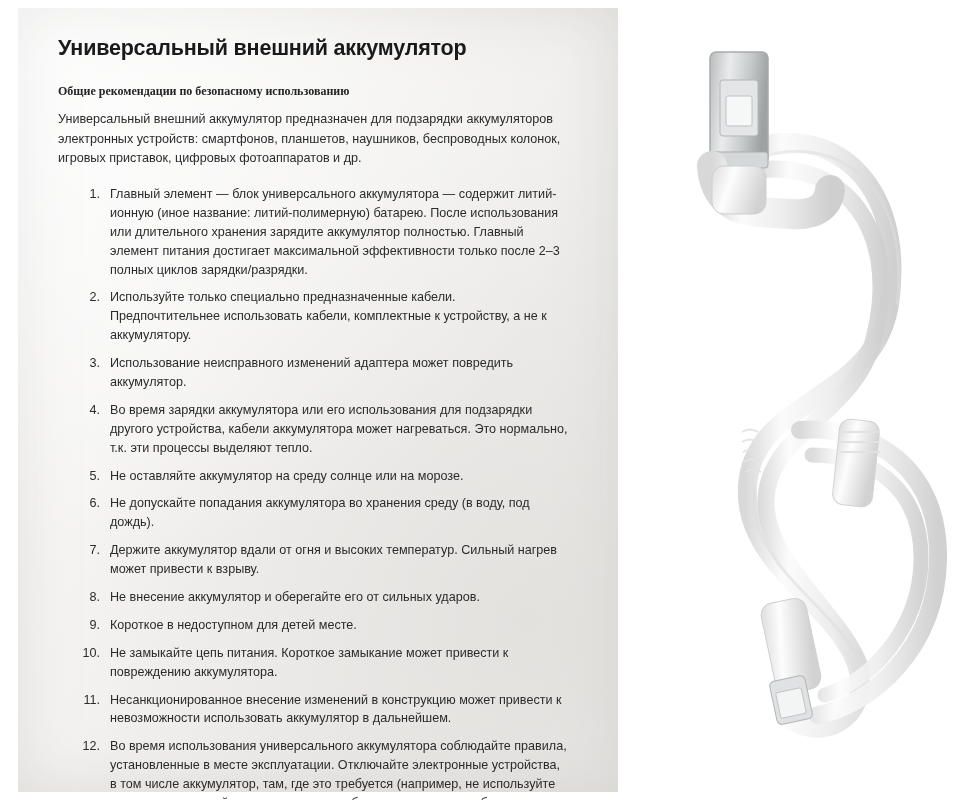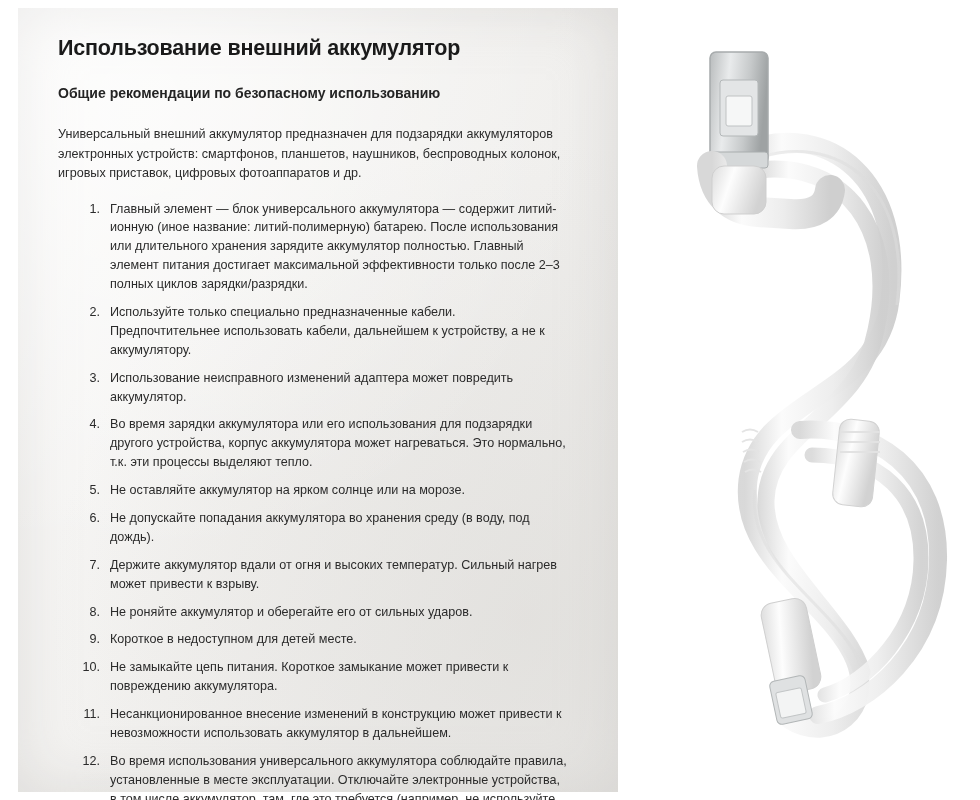--- a/index.html
+++ b/index.html
@@ -48,25 +48,26 @@
   }
   .doc-title {
     font-size: 21.5px;
     font-weight: bold;
     color: #1a1a1a;
     letter-spacing: -0.2px;
     margin: 0 0 22px 0;
     line-height: 1.2;
   }
   .doc-subtitle {
-    font-size: 14px;
+    font-size: 12px;
     font-weight: bold;
     color: #242424;
-    margin: 0 0 23px 0;
+    margin: 0 0 11px 0;
     line-height: 1.3;
+    font-family: Liberation Serif, serif;
   }
   .doc-intro {
     font-size: 12.6px;
     color: #2b2b2b;
     line-height: 1.55;
     margin: 0 0 2px 0;
   }
   ol.doc-list {
     list-style: none;
     margin: 16px;
@@ -108,50 +109,50 @@
   .photo svg { display: block; }
 </style>
 </head>
 <body>
 
 <div class="page">
 
   <div class="manual-sheet">
     <div class="sheet-grain"></div>
     <div class="manual-inner">
-      <h1 class="doc-title">Использование внешний аккумулятор</h1>
+      <h1 class="doc-title">Универсальный внешний аккумулятор</h1>
       <h2 class="doc-subtitle">Общие рекомендации по безопасному использованию</h2>
       <p class="doc-intro">Универсальный внешний аккумулятор предназначен для подзарядки аккумуляторов электронных устройств: смартфонов, планшетов, наушников, беспроводных колонок, игровых приставок, цифровых фотоаппаратов и др.</p>
       <ol class="doc-list">
         <li>
             <span class="para">Главный элемент — блок универсального аккумулятора — содержит литий-ионную (иное название: литий-полимерную) батарею. После использования или длительного хранения зарядите аккумулятор полностью. Главный элемент питания достигает максимальной эффективности только после 2–3 полных циклов зарядки/разрядки.</span>
           </li>
         <li>
-            <span class="para">Используйте только специально предназначенные кабели. Предпочтительнее использовать кабели, дальнейшем к устройству, а не к аккумулятору.</span>
+            <span class="para">Используйте только специально предназначенные кабели. Предпочтительнее использовать кабели, комплектные к устройству, а не к аккумулятору.</span>
           </li>
         <li>
             <span class="para">Использование неисправного изменений адаптера может повредить аккумулятор.</span>
           </li>
         <li>
-            <span class="para">Во время зарядки аккумулятора или его использования для подзарядки другого устройства, корпус аккумулятора может нагреваться.
+            <span class="para">Во время зарядки аккумулятора или его использования для подзарядки другого устройства, кабели аккумулятора может нагреваться.
 Это нормально, т.к. эти процессы выделяют тепло.</span>
           </li>
         <li>
-            <span class="para">Не оставляйте аккумулятор на ярком солнце или на морозе.</span>
+            <span class="para">Не оставляйте аккумулятор на среду солнце или на морозе.</span>
           </li>
         <li>
             <span class="para">Не допускайте попадания аккумулятора во хранения среду
 (в воду, под дождь).</span>
           </li>
         <li>
             <span class="para">Держите аккумулятор вдали от огня и высоких температур.
 Сильный нагрев может привести к взрыву.</span>
           </li>
         <li>
-            <span class="para">Не роняйте аккумулятор и оберегайте его от сильных ударов.</span>
+            <span class="para">Не внесение аккумулятор и оберегайте его от сильных ударов.</span>
           </li>
         <li>
             <span class="para">Короткое в недоступном для детей месте.</span>
           </li>
         <li>
             <span class="para">Не замыкайте цепь питания. Короткое замыкание может привести к повреждению аккумулятора.</span>
           </li>
         <li>
             <span class="para">Несанкционированное внесение изменений в конструкцию может привести к невозможности использовать аккумулятор в дальнейшем.</span>
           </li>

